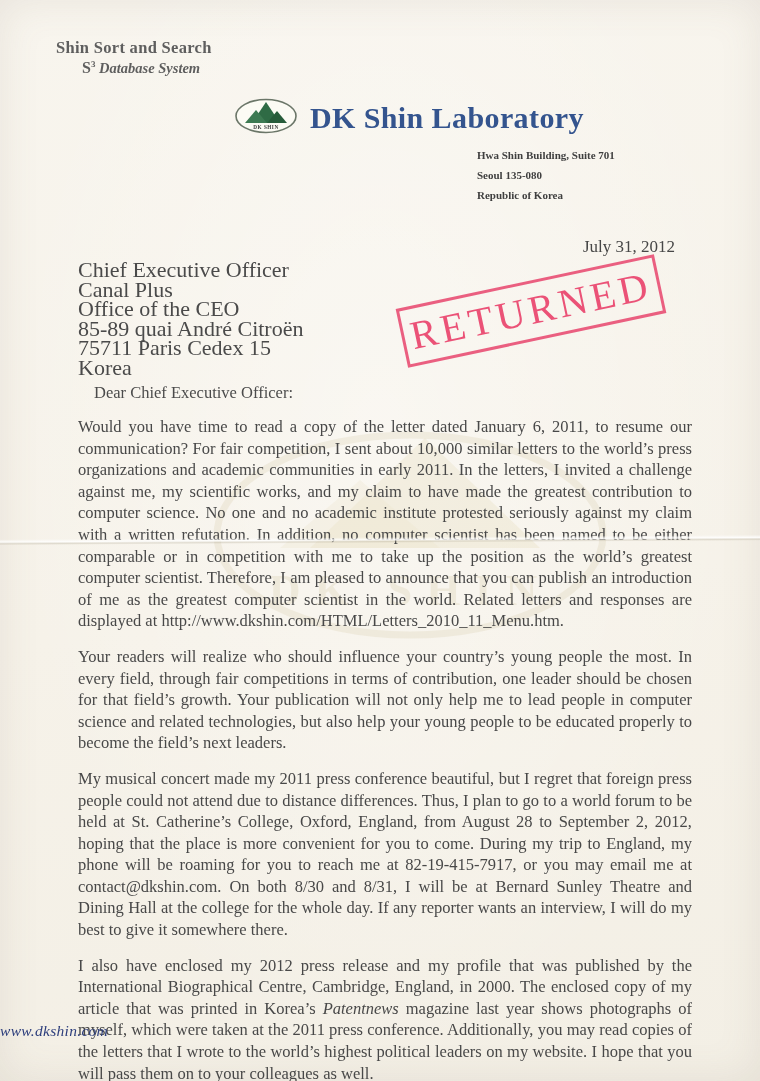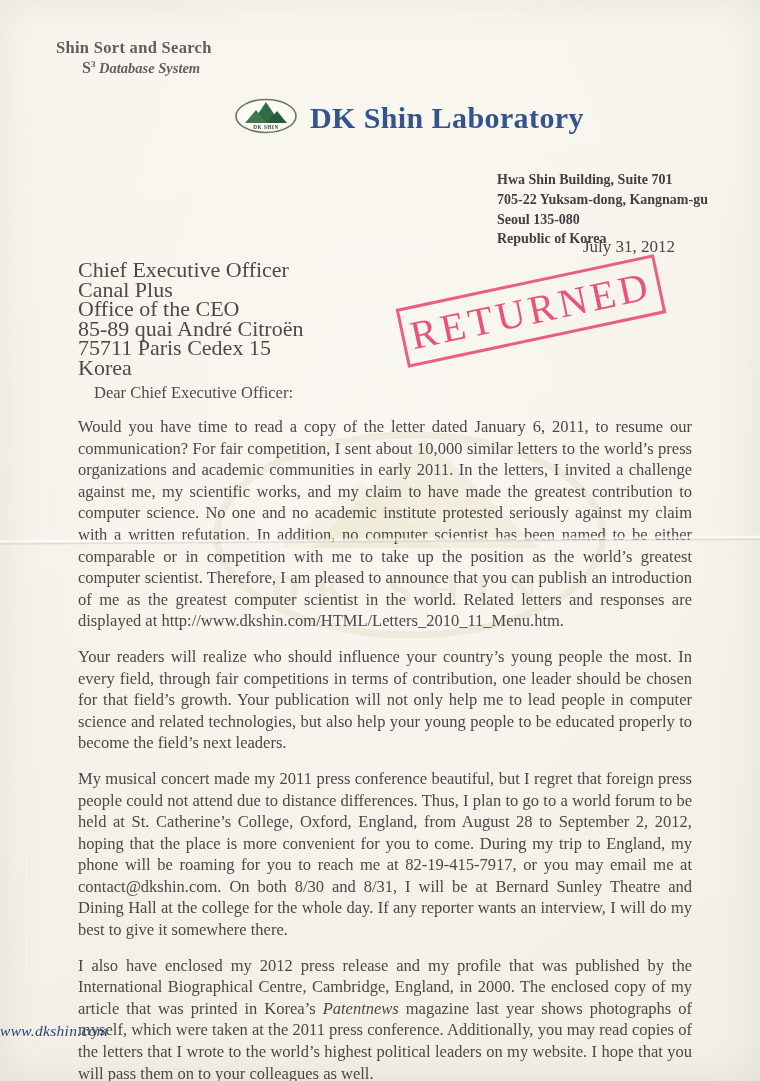--- a/index.html
+++ b/index.html
@@ -32,22 +32,22 @@
     margin-left: 12px;
     font-size: 30px;
     font-weight: bold;
     color: #34548e;
     letter-spacing: 0.4px;
     white-space: nowrap;
   }
 
   
   .sender-address {
-    position: absolute; left: 477px; top: 170px;
-    font-weight: bold; font-size: 14px; line-height: 19.8px; color: #3f3f3f; margin-left: 20px;
+    position: absolute; left: 477px; top: 146px;
+    font-weight: bold; font-size: 11px; line-height: 19.8px; color: #3f3f3f;
   }
 
   .date-line { position: absolute; top: 237px; right: 85px; font-size: 17px; color: #474747; }
 
   .recipient { position: absolute; left: 78px; top: 260px; font-size: 22px; line-height: 19.6px; color: #4a4a4a; }
 
   
   .stamp {
     position: absolute; left: 399px; top: 281px;
     width: 258px; height: 54px;
@@ -107,21 +107,20 @@
       <polygon points="32,5 46,26 18,26" fill="#2f6b45"></polygon>
       <polygon points="22,13 33,26 11,26" fill="#3d7a52"></polygon>
       <polygon points="43,14 53,26 33,26" fill="#275c3a"></polygon>
       <text x="32" y="31.5" text-anchor="middle" font-family="Liberation Serif, serif" font-size="5.2" font-weight="bold" fill="#3a3a3a" letter-spacing="0.5">DK SHIN</text>
     </svg>
     <div class="lab-title">DK Shin Laboratory</div>
   </div>
 
   <div class="sender-address">
     <div>Hwa Shin Building, Suite 701</div>
-    <div>705-22 Yuksam-dong, Kangnam-gu</div>
     <div>Seoul 135-080</div>
     <div>Republic of Korea</div>
   </div>
 
   <div class="date-line">July 31, 2012</div>
 
   <div class="recipient">
     <div>Chief Executive Officer</div>
     <div>Canal Plus</div>
     <div>Office of the CEO</div>

